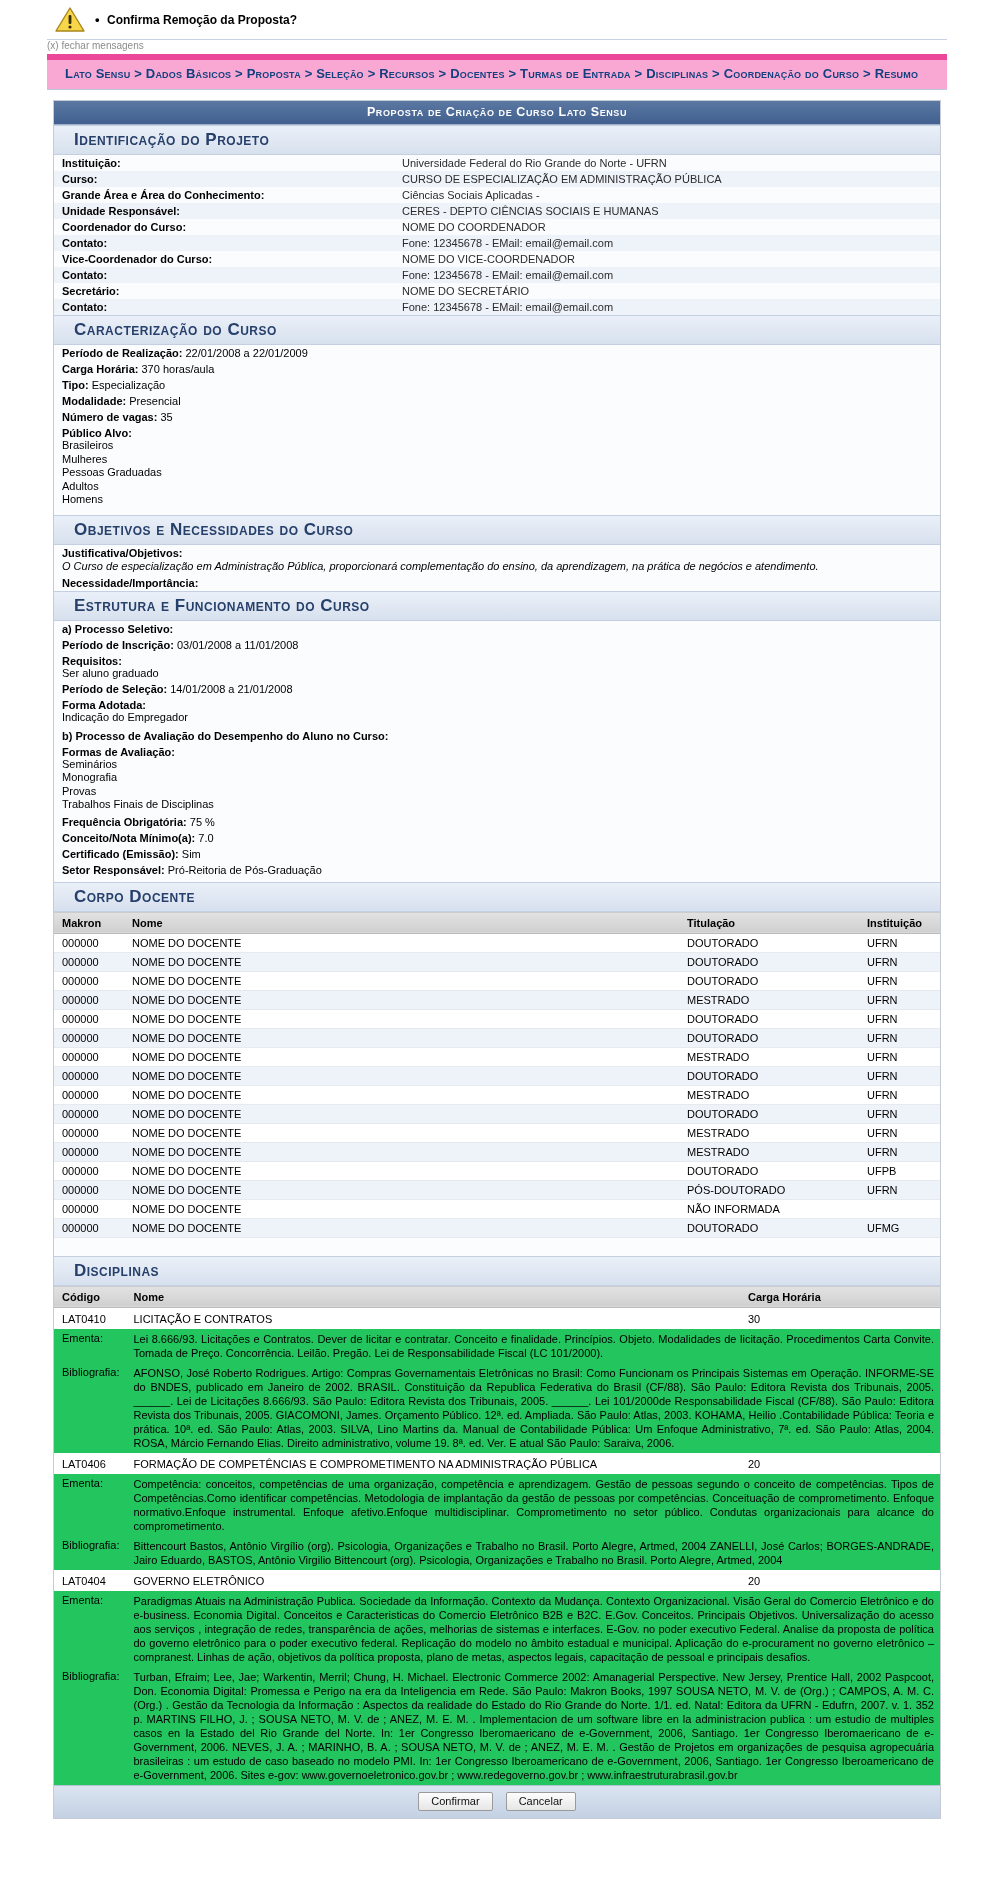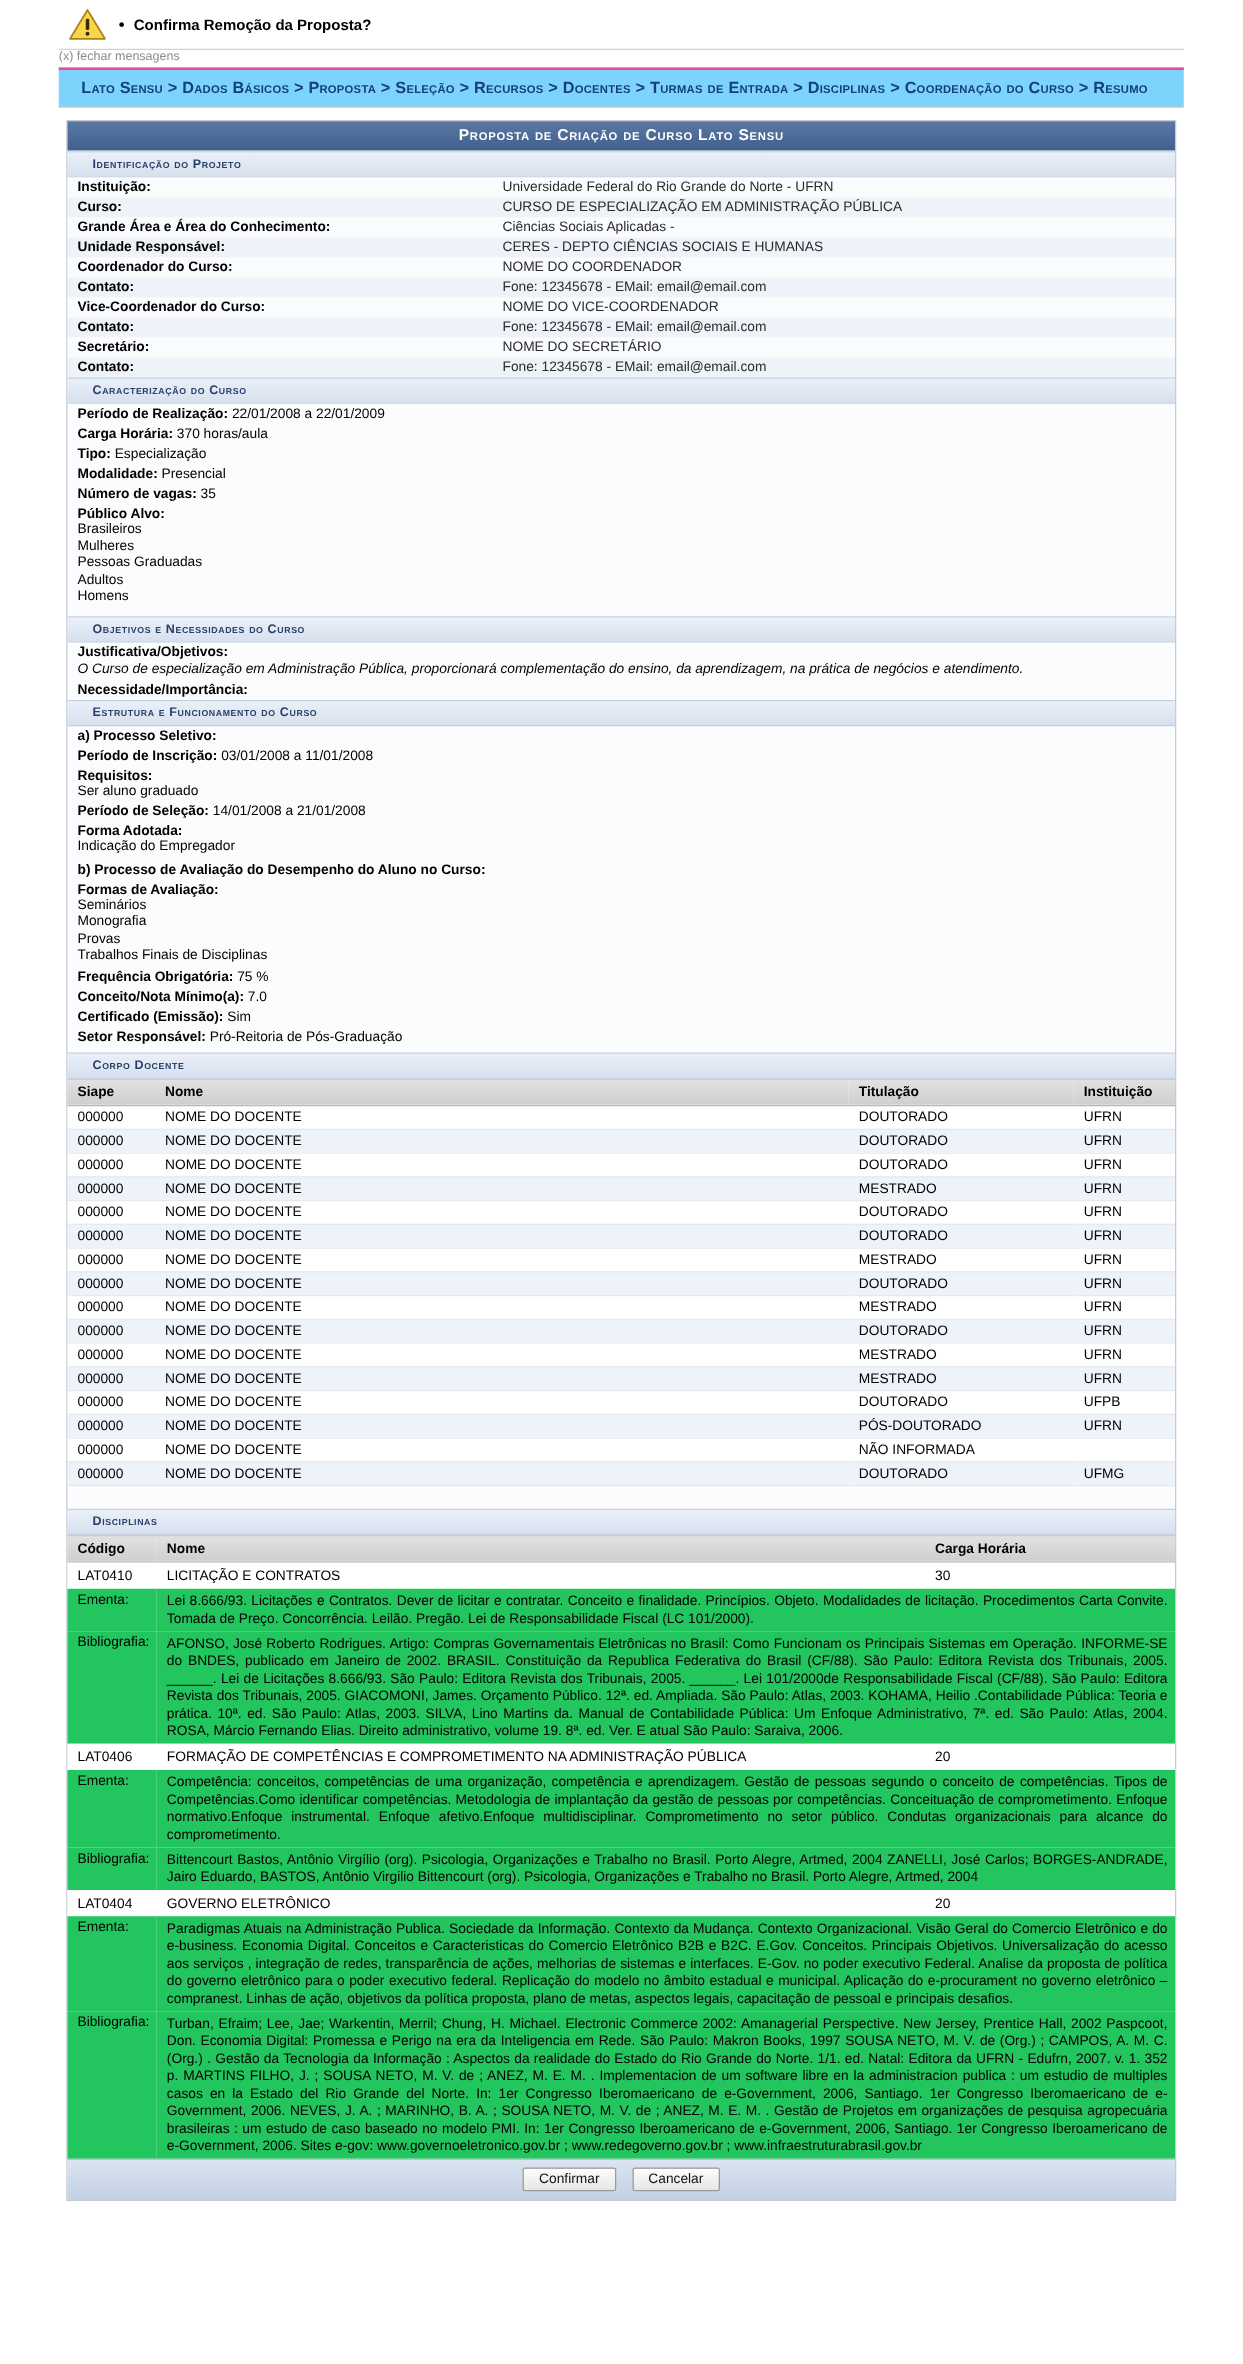--- a/index.html
+++ b/index.html
@@ -45,23 +45,23 @@
     text-align: left;
     font-size: 10px;
     color: #8c8c8c;
     padding: 0 6px 2px 0;
     height: 14px;
     line-height: 12px;
   }
 
   
   .breadcrumb-wrap {
-    border-top: 2px solid #ec4899;
+    border-top: 6px solid #ec4899;
     border-bottom: 1px solid #b8c8dd;
-    background: #7dd3fc;
+    background: #f9a8d4;
     padding: 6px 10px 7px 18px;
   }
   .breadcrumb {
     font-variant: small-caps;
     font-weight: bold;
     font-size: 13px;
     color: #12407f;
     line-height: 16px;
     letter-spacing: 0.2px;
   }
@@ -83,21 +83,21 @@
     letter-spacing: 0.6px;
     padding: 4px 0 5px 0;
     border-bottom: 1px solid #9fb0c8;
   }
   .section-head {
     background: #dde5f0;
     background: linear-gradient(to bottom, #eaf0f8 0%, #d7e0ee 100%);
     color: #27406b;
     font-variant: small-caps;
     font-weight: bold;
-    font-size: 10px;
+    font-size: 17px;
     letter-spacing: 0.5px;
     padding: 4px 0 4px 20px;
     border-top: 1px solid #c4d0e2;
     border-bottom: 1px solid #c4d0e2;
   }
 
   
   .kv { width: 100%; border-collapse: collapse; }
   .kv tr.alt { background: #eef2f9; }
   .kv tr { background: #fbfcfe; }
@@ -345,21 +345,21 @@
     </div>
     <div class="block" style="padding-bottom:6px;">
       <span class="lbl">Setor Responsável:</span>
       <span>Pró-Reitoria de Pós-Graduação</span>
     </div>
 
     <div class="section-head">Corpo Docente</div>
     <table class="grid">
       <thead>
         <tr id="docente-head-row">
-            <th style="width: 70px;">Siape</th>
+            <th style="width: 70px;">Makron</th>
             <th style="width: 555px;">Nome</th>
             <th style="width: 180px;">Titulação</th>
             <th>Instituição</th>
           </tr>
       </thead>
       <tbody id="docente-body">
           <tr class="odd">
             <td>000000</td>
             <td>NOME DO DOCENTE</td>
             <td>DOUTORADO</td>

